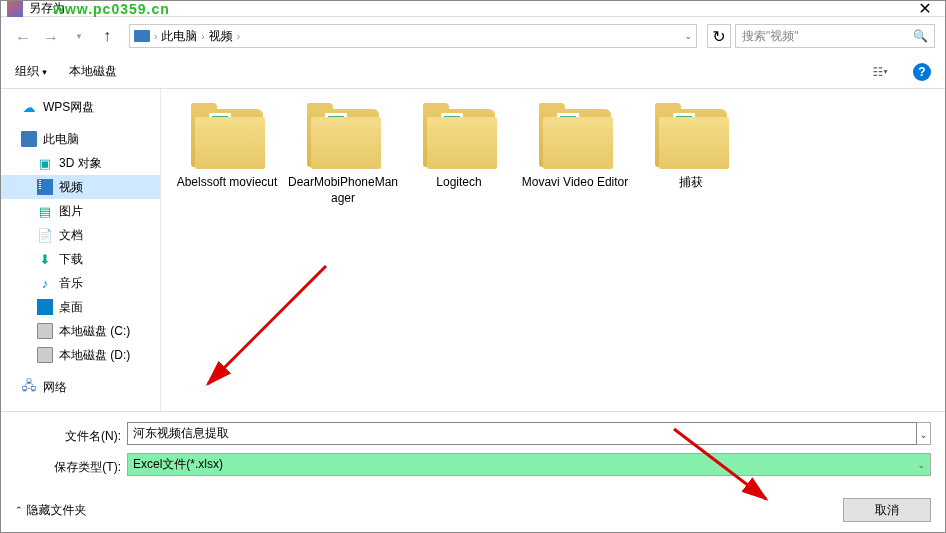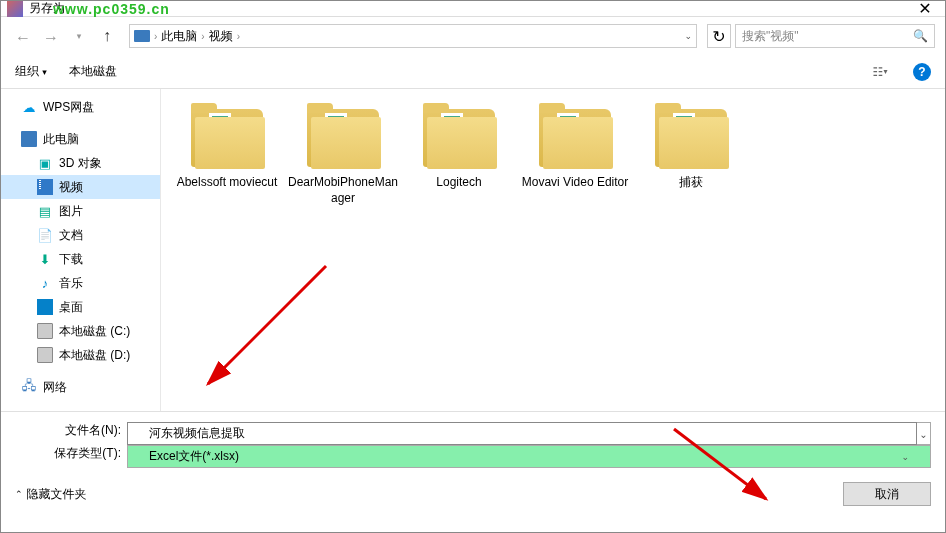--- a/index.html
+++ b/index.html
@@ -52,23 +52,23 @@
 .folder-front { position: absolute; left: 4px; top: 8px; right: -2px; bottom: -2px; background: linear-gradient(#f4dc8a,#e8c868); border-radius: 2px; }
 .folder-strip { position: absolute; left: 18px; top: 4px; width: 22px; height: 56px; background: #fff; }
 .folder-strip::before { content:''; position:absolute; left:3px; top:3px; right:3px; bottom:3px; background:repeating-linear-gradient(#4a8 0 3px,#fff 3px 5px,#48c 5px 8px,#fff 8px 10px); }
 .folder-label { font-size: 12px; text-align: center; margin-top: 8px; line-height: 1.3; word-break: break-word; padding: 0 2px; }
 
 .arrow { position: absolute; pointer-events: none; }
 .arrow1 { left: 195px; top: 255px; }
 .arrow2 { left: 665px; top: 420px; }
 
 .bottom { border-top: 1px solid #e0e0e0; padding: 10px 14px 0; }
-.field-row { display: flex; align-items: flex-start; }
+.field-row { display: flex; align-items: flex-end; margin-bottom: 8px; }
 .field-label { width: 112px; text-align: right; font-size: 12px; padding-right: 6px; }
-.field-input { flex: 1; height: 23px; border: 1px solid #888; font-size: 12px; padding: 0 21px; }
+.field-input { flex: 1; height: 23px; border: 1px solid #888; font-size: 12px; padding: 0 5px; }
 .field-input.combo { border: 1px solid #aaa; background: #86efac; display: flex; align-items: center; }
 .field-input.combo .dd { margin-left: auto; font-size: 9px; color: #555; }
 input.field-input { outline: none; }
 
 .footer { display: flex; align-items: center; padding: 14px 14px 0; }
 .hide-folders { display: flex; align-items: center; gap: 4px; font-size: 12px; }
 .hide-folders .chev { font-size: 9px; }
 .footer .spacer { flex: 1; }
 .btn { width: 88px; height: 24px; border: 1px solid #aaa; background: #e1e1e1; font-size: 12px; display: flex; align-items: center; justify-content: center; cursor: pointer; margin-left: 10px; }
 .btn.primary { border: 2px solid #0078d7; }

